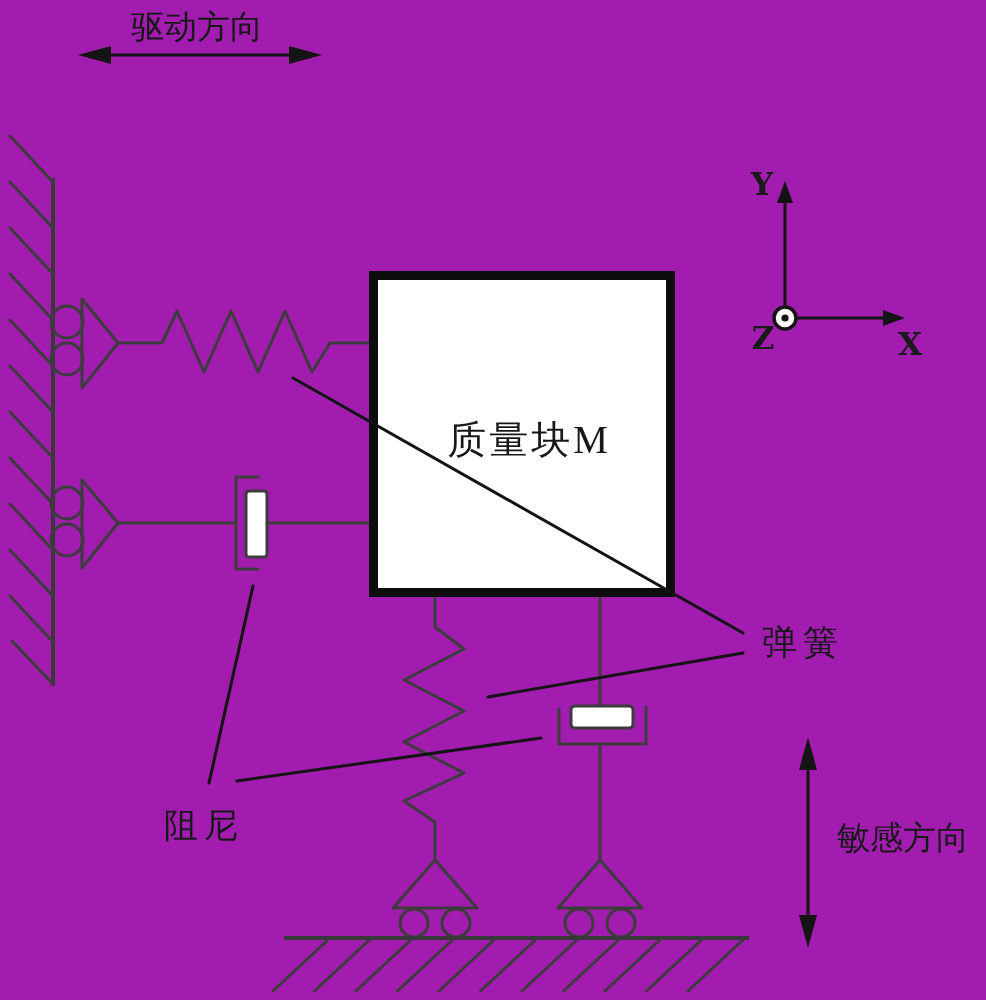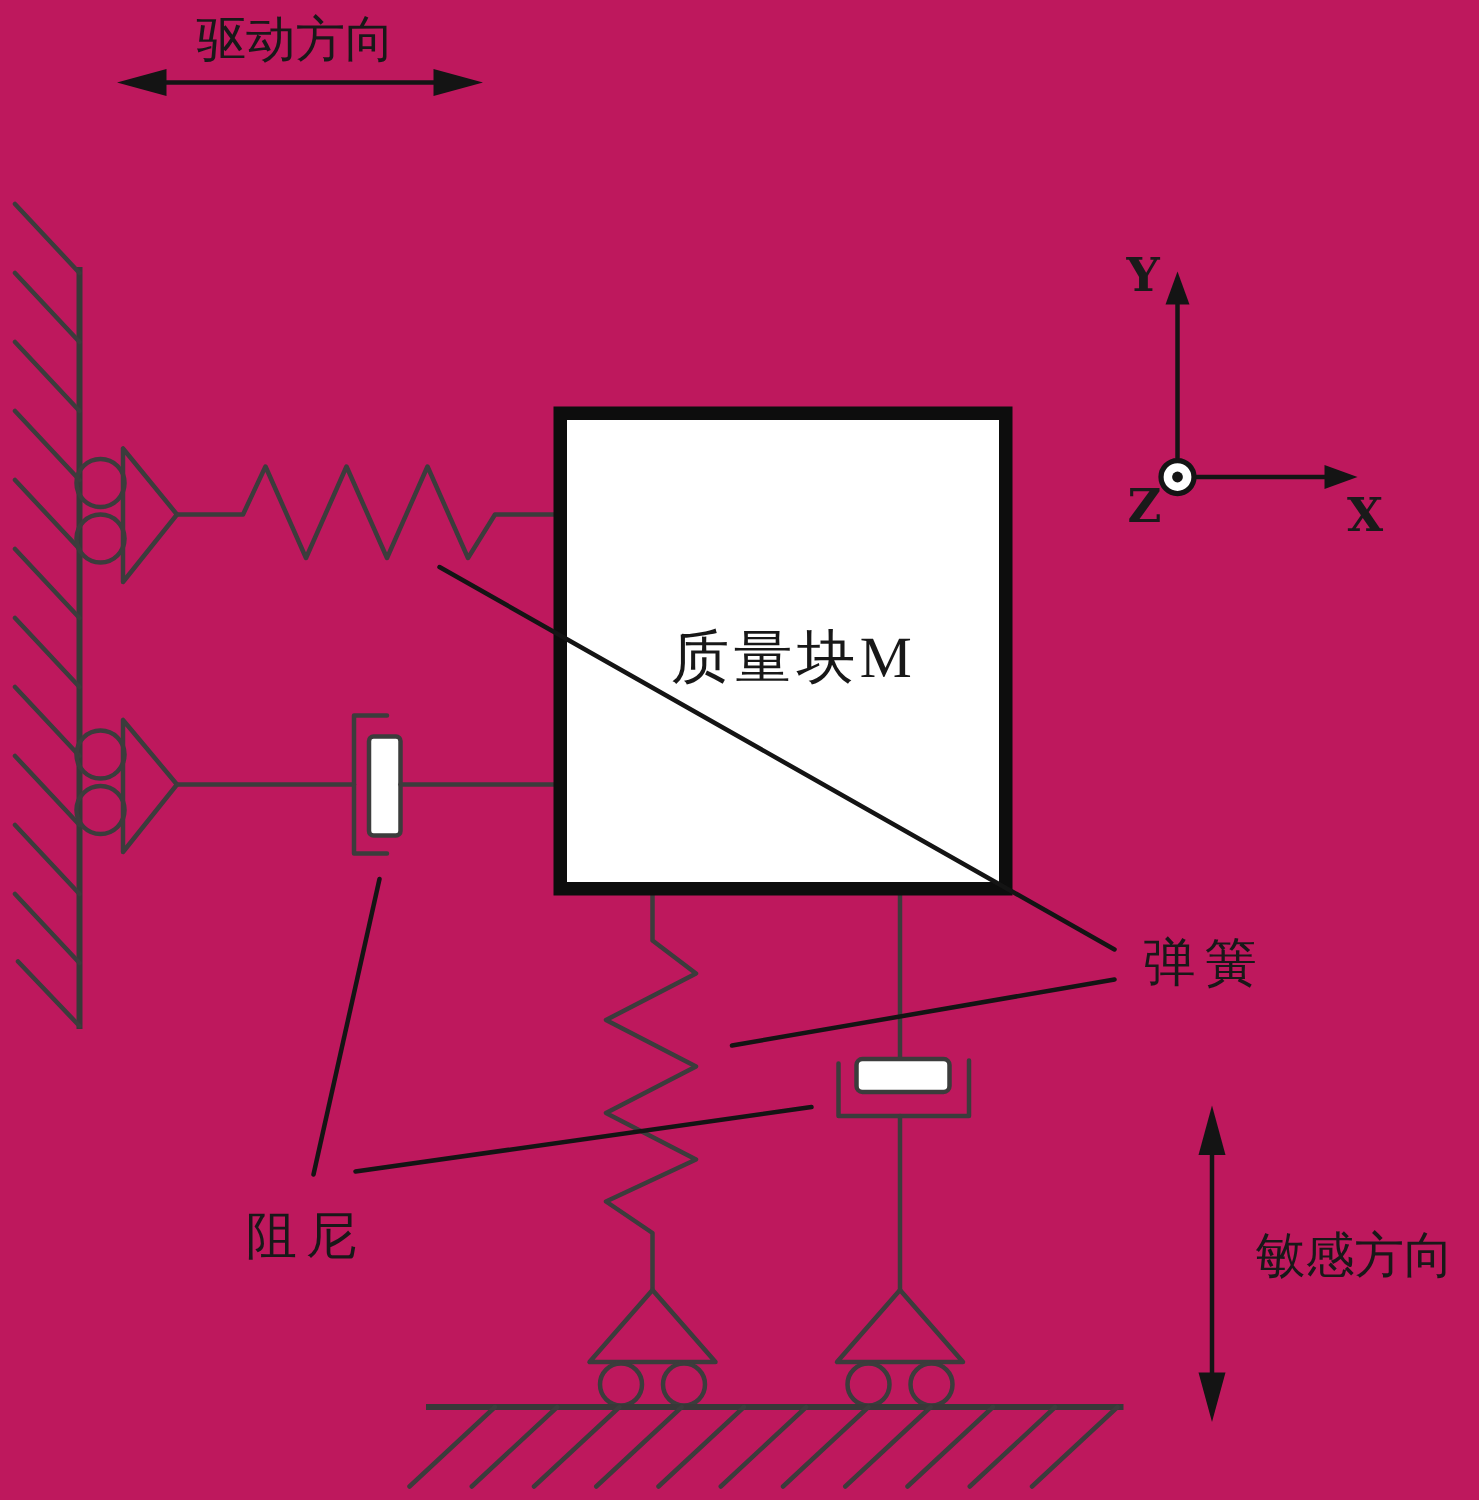--- a/index.html
+++ b/index.html
@@ -1,16 +1,16 @@
 <!DOCTYPE html>
 <html><head>
 <meta charset="utf-8">
 <style>
   html,body{margin:0;padding:0;background:#ffffff;}
-  .stage{position:relative;width:986px;height:1000px;background:#be185d;overflow:hidden;}
+  .stage{position:relative;width:986px;height:1000px;background:#a21caf;overflow:hidden;}
   svg{display:block;}
   
   .ln{stroke:#3c3c3c;stroke-width:3;fill:none;stroke-linecap:round;stroke-linejoin:round;}
   .ln-fillwhite{stroke:#3c3c3c;stroke-width:3;fill:#ffffff;stroke-linejoin:round;}
   .hatch{stroke:#3c3c3c;stroke-width:3;fill:none;stroke-linecap:round;}
   .wallline{stroke:#383838;stroke-width:4;fill:none;stroke-linecap:square;}
   
   .ink{stroke:#141414;stroke-width:3;fill:none;stroke-linecap:round;}
   .ink-head{fill:#141414;stroke:none;}
   .mass{fill:#ffffff;stroke:#0d0d0d;stroke-width:9;}

